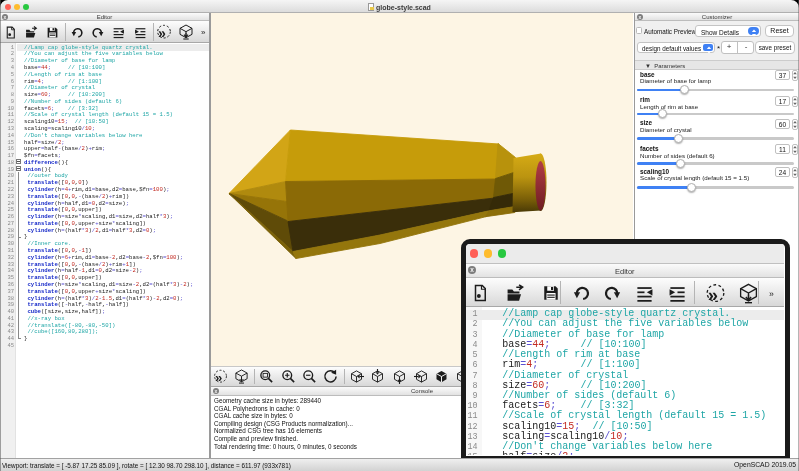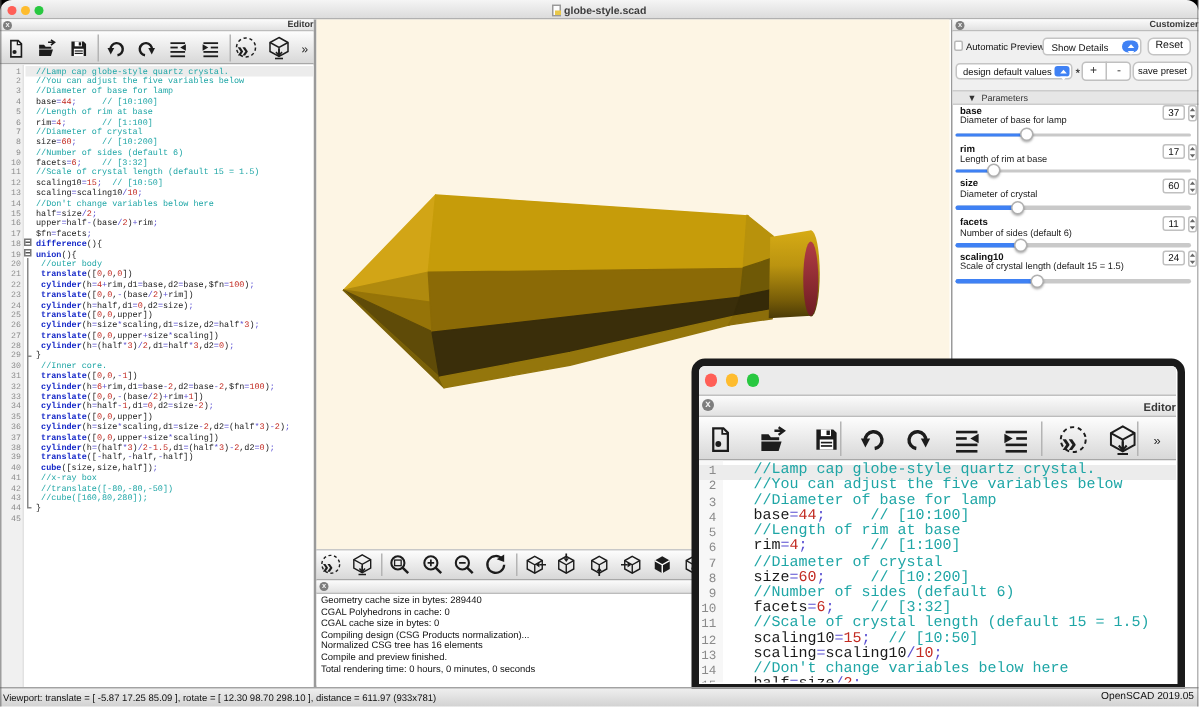--- a/index.html
+++ b/index.html
@@ -3,21 +3,21 @@
 <meta charset="utf-8">
 <style>
 * { margin:0; padding:0; box-sizing:border-box; }
 html,body { width:799px; height:471px; overflow:hidden; font-family:"Liberation Sans", sans-serif; background:#fff; }
 .abs { position:absolute; }
 #titlebar { position:absolute; left:0; top:0; width:799px; height:13px; background:linear-gradient(#f5f5f5,#dcdcdc); border-bottom:1px solid #b0b0b0; }
 .light { position:absolute; top:3.5px; width:6px; height:6px; border-radius:50%; }
 #title-text { position:absolute; top:2.5px; left:0; width:100%; text-align:center; font-size:7px; font-weight:bold; color:#3c3c3c; }
 .docktitle { background:linear-gradient(#fbfbfb,#e2e2e2); border-bottom:1px solid #bcbcbc; }
 .dockx { position:absolute; border-radius:50%; background:#7d7d7d; color:#f2f2f2; text-align:center; font-weight:bold; }
-.docklabel { position:absolute; width:100%; text-align:right; color:#383838; font-weight:bold; }
+.docklabel { position:absolute; width:100%; text-align:center; color:#383838; font-weight:normal; }
 .toolbar { background:linear-gradient(#fdfdfd,#d8d8d8); border-bottom:1px solid #a8a8a8; }
 .tsep { position:absolute; width:1px; background:#b4b4b4; }
 #led { position:absolute; left:0; top:13px; width:211px; height:445px; background:#fff; border-right:2px solid #9a9a9a; }
 pre.code { font-family:"Liberation Mono", monospace; position:absolute; white-space:pre; }
 .cm { color:#1fa6a6; }
 .nu { color:#c22a21; }
 .kw { color:#1629c8; font-weight:bold; }
 .op { color:#5a50d2; }
 #vp { position:absolute; left:211px; top:13px; width:422px; height:353px; background:#fdf5e4; }
 #vp-toolbar { position:absolute; left:211px; top:366px; width:422px; height:21px; border-top:1px solid #c8c8c8; }

